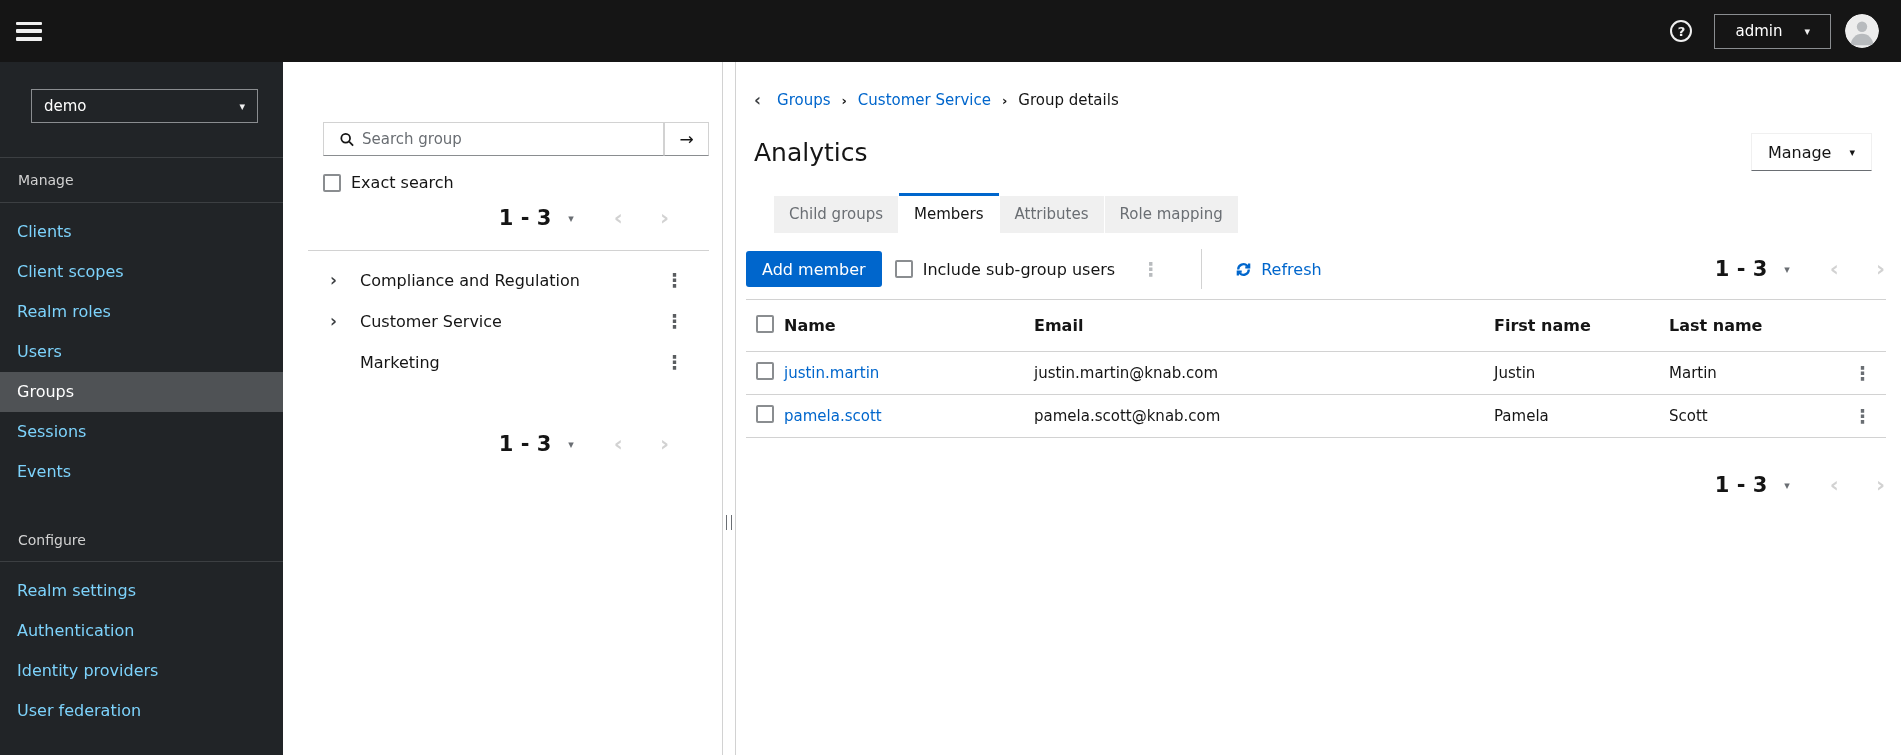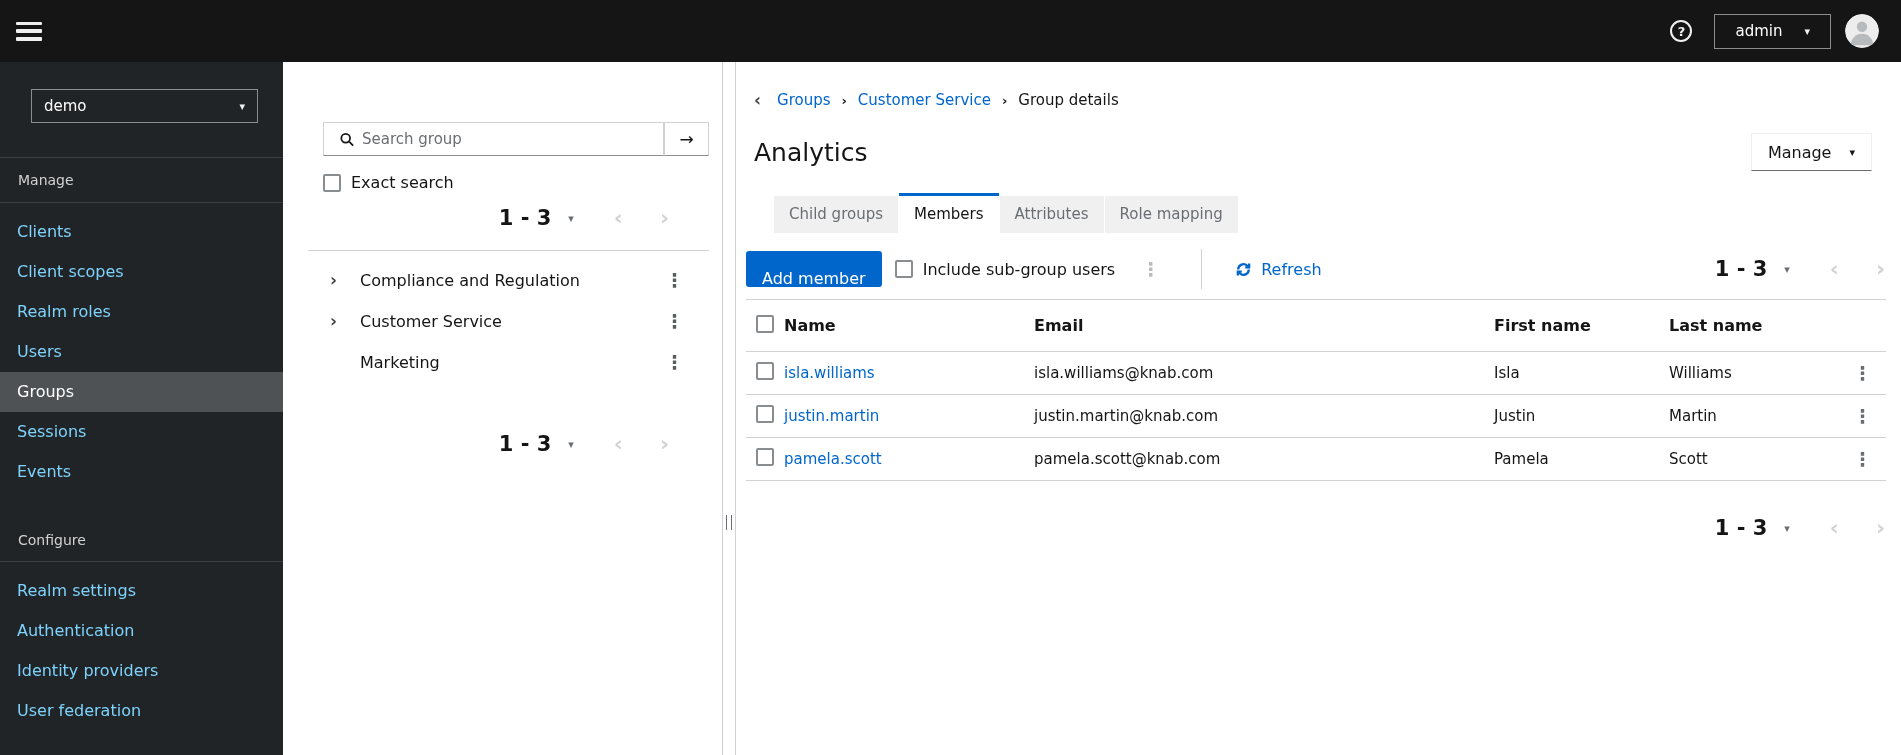--- a/index.html
+++ b/index.html
@@ -105,21 +105,21 @@
   .action-btn .caret { color: #151515; margin-left: 18px; }
 
   .tabs { margin: 22px 16px 0 38px; display: flex; align-items: flex-start; }
   .tab { padding: 0 15px; font-size: 15px; cursor: pointer; margin-right: 1px; white-space: nowrap; }
   .tab.inactive { background: #f0f0f0; color: #6a6e73; height: 37px; line-height: 37px; margin-top: 3px; }
   .tab.active { background: #ffffff; color: #151515; height: 40px; line-height: 36px;
     border-top: 3px solid #0066cc; }
 
   .toolbar { margin: 13px 16px 0 10px; height: 46px; display: flex; align-items: center; }
   .btn-primary { background: #0066cc; color: #ffffff; border: none; border-radius: 3px;
-    font: inherit; font-size: 16px; padding: 18px 16px; height: 36px; cursor: pointer; }
+    font: inherit; font-size: 16px; padding: 8px 16px; height: 36px; cursor: pointer; }
   .include-group { display: flex; align-items: center; margin-left: 13px; }
   .include-group label { margin-left: 10px; font-size: 16px; cursor: pointer; white-space: nowrap; }
   .toolbar-kebab { margin-left: 26px; color: #b8bbbe; font-size: 19px; font-weight: bold; cursor: pointer; line-height: 1; }
   .toolbar-divider { margin-left: 41px; height: 40px; border-left: 1px solid #d2d2d2; }
   .refresh { margin-left: 33px; display: flex; align-items: center; color: #0066cc;
     font-size: 16px; cursor: pointer; }
   .refresh svg { margin-right: 9px; }
   .toolbar-spacer { flex: 1; }
 
   .members-table { margin: 7px 16px 0 10px; border-collapse: collapse; width: 1140px; table-layout: fixed; }
@@ -305,28 +305,20 @@
         <th>Name</th>
         <th>Email</th>
         <th>First name</th>
         <th>Last name</th>
         <th></th>
       </tr>
     </thead>
     <tbody>
       <tr>
         <td class="cell-cbx"><span class="cbx"></span></td>
-        <td><a class="row-link">isla.williams</a></td>
-        <td>isla.williams@knab.com</td>
-        <td>Isla</td>
-        <td>Williams</td>
-        <td class="cell-kebab"><span class="row-kebab">⋮</span></td>
-      </tr>
-      <tr>
-        <td class="cell-cbx"><span class="cbx"></span></td>
         <td><a class="row-link">justin.martin</a></td>
         <td>justin.martin@knab.com</td>
         <td>Justin</td>
         <td>Martin</td>
         <td class="cell-kebab"><span class="row-kebab">⋮</span></td>
       </tr>
       <tr>
         <td class="cell-cbx"><span class="cbx"></span></td>
         <td><a class="row-link">pamela.scott</a></td>
         <td>pamela.scott@knab.com</td>

